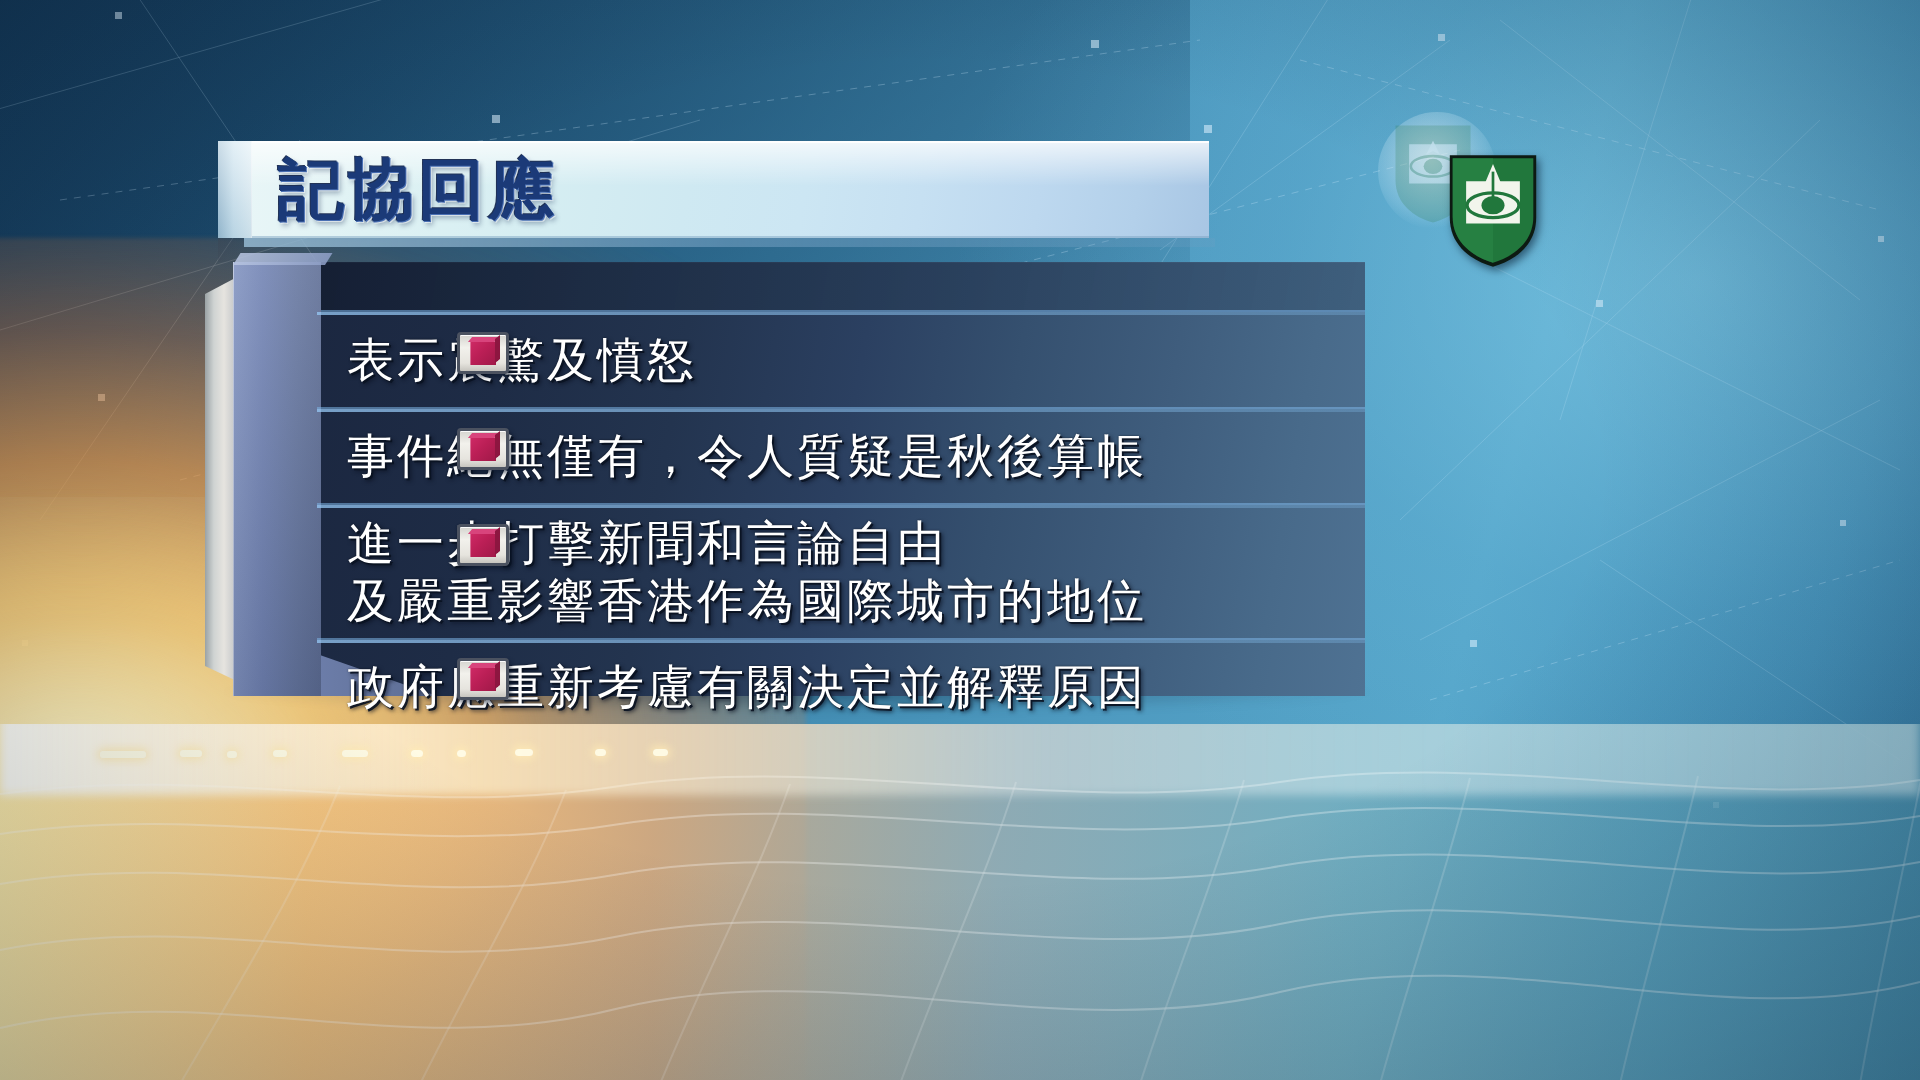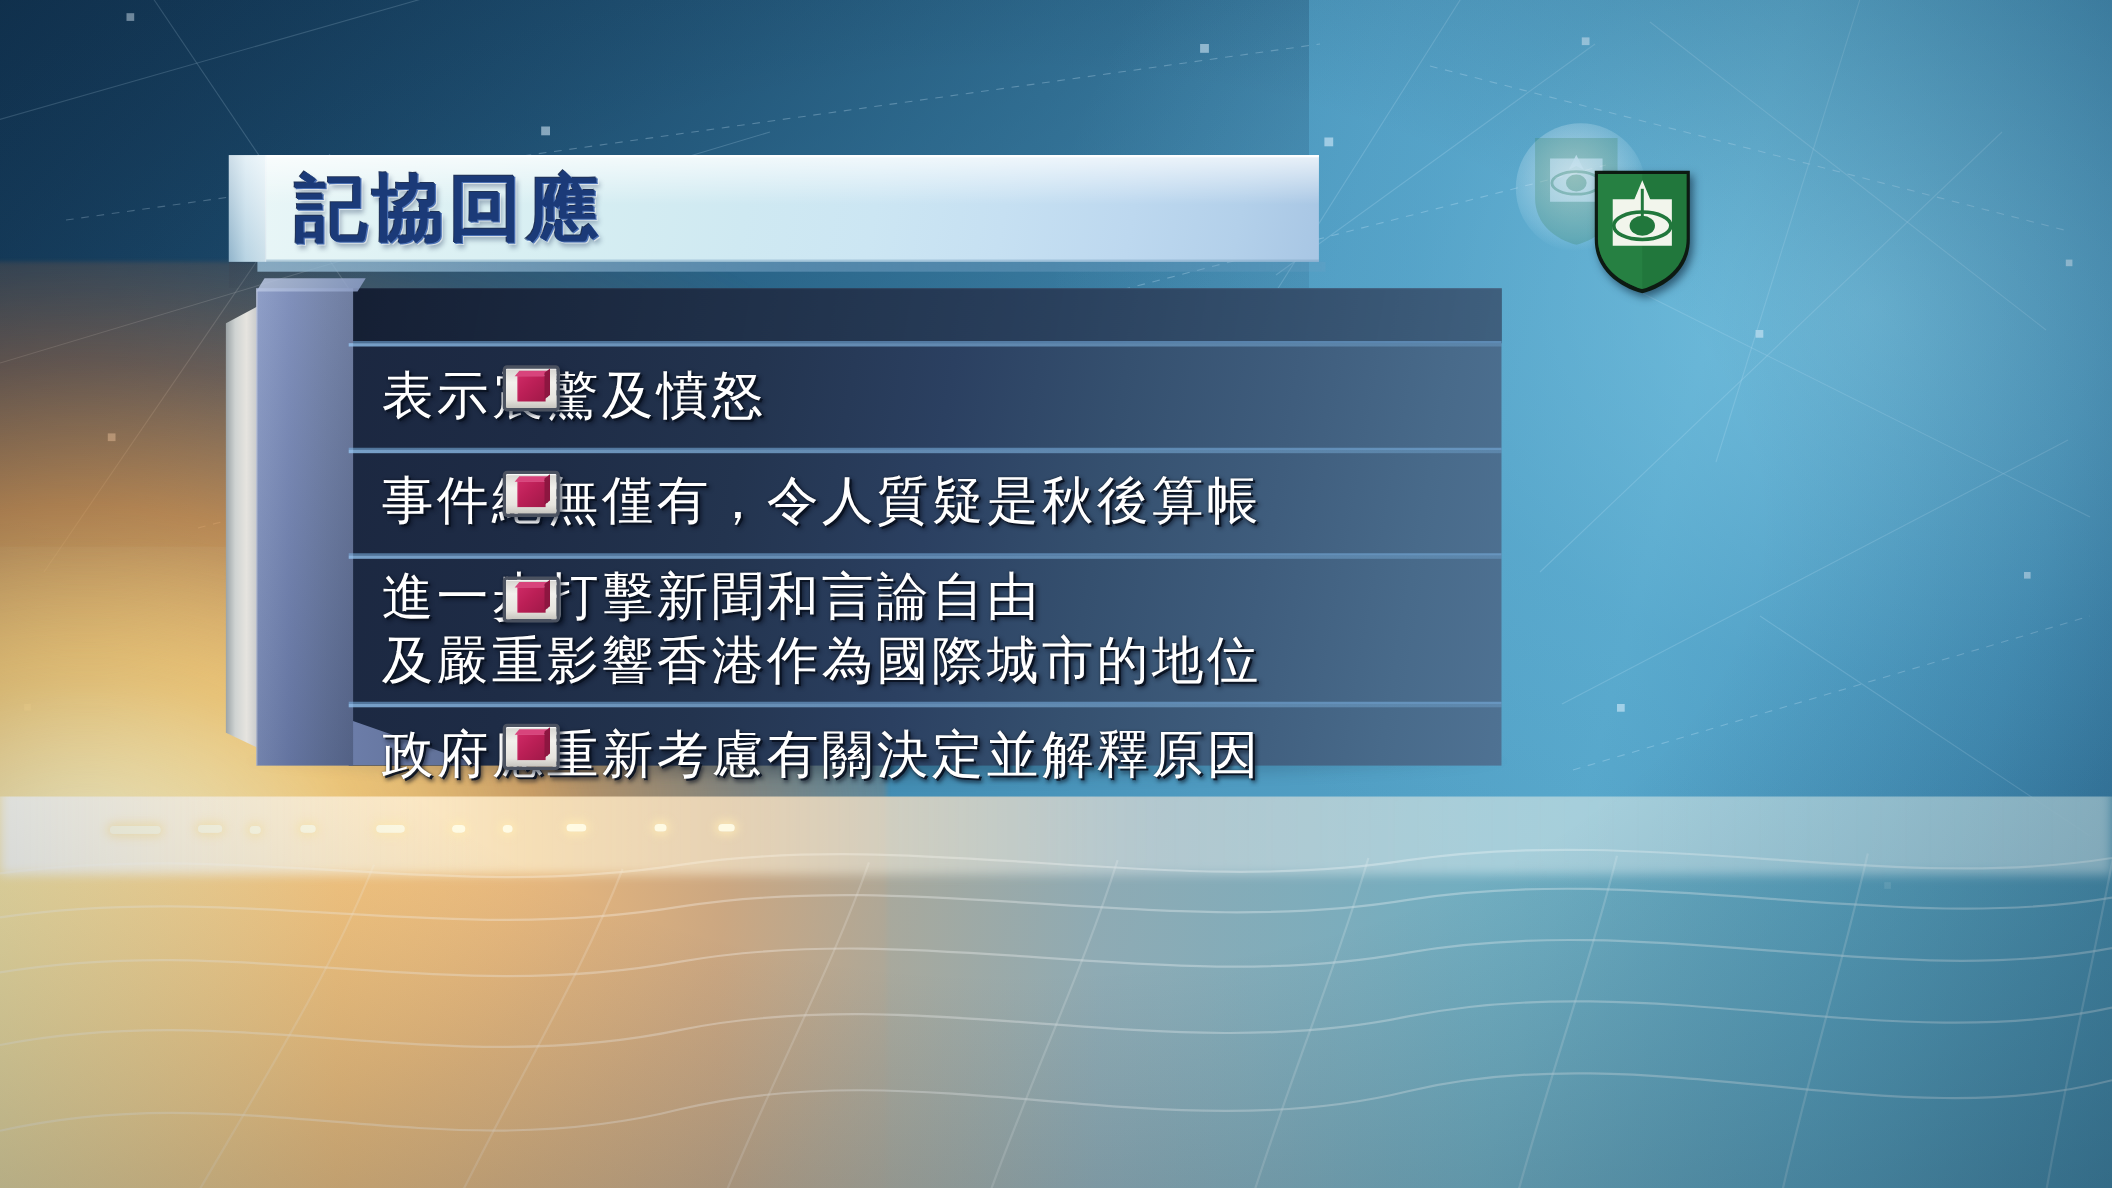--- a/index.html
+++ b/index.html
@@ -83,21 +83,21 @@
     background:rgba(255,252,230,.95);
     box-shadow:0 0 9px 3px rgba(255,235,180,.8);
   }
   .bg-vignette {
     position:absolute; inset:0;
     background:radial-gradient(ellipse at 48% 44%, rgba(0,0,0,0) 48%, rgba(6,26,46,.30) 100%);
   }
 
   
   #title-bar {
-    position:absolute; left:208px; top:141px; width:991px; height:97px;
+    position:absolute; left:218px; top:141px; width:991px; height:97px;
   }
   .tb-bevel {
     position:absolute; left:0; top:0; width:34px; height:100%;
     background:linear-gradient(to right, #8fb4cc 0%, #c9e2ef 45%, #e8f5fa 100%);
     box-shadow:inset -1px 0 0 rgba(255,255,255,.7);
   }
   .tb-bevel:after{
     content:""; position:absolute; left:0; top:0; width:100%; height:100%;
     background:linear-gradient(160deg, rgba(255,255,255,.55), rgba(120,160,185,.25));
   }

